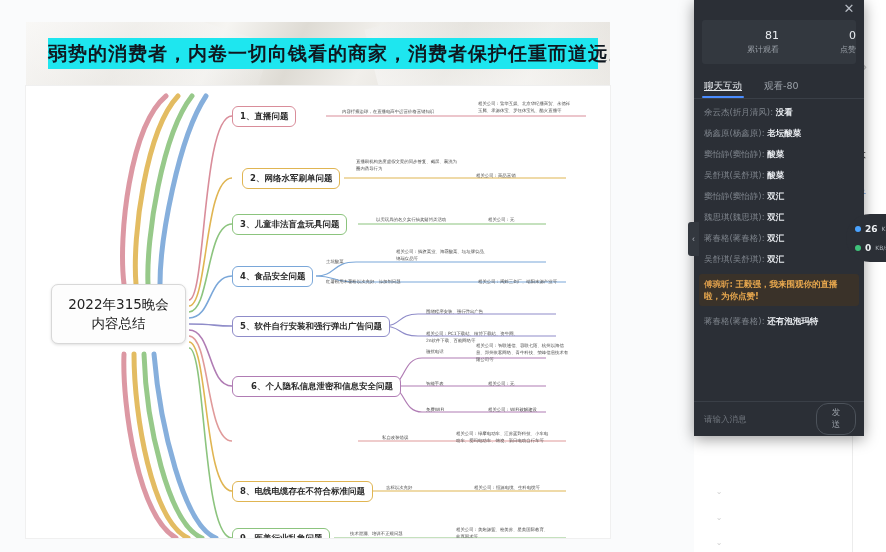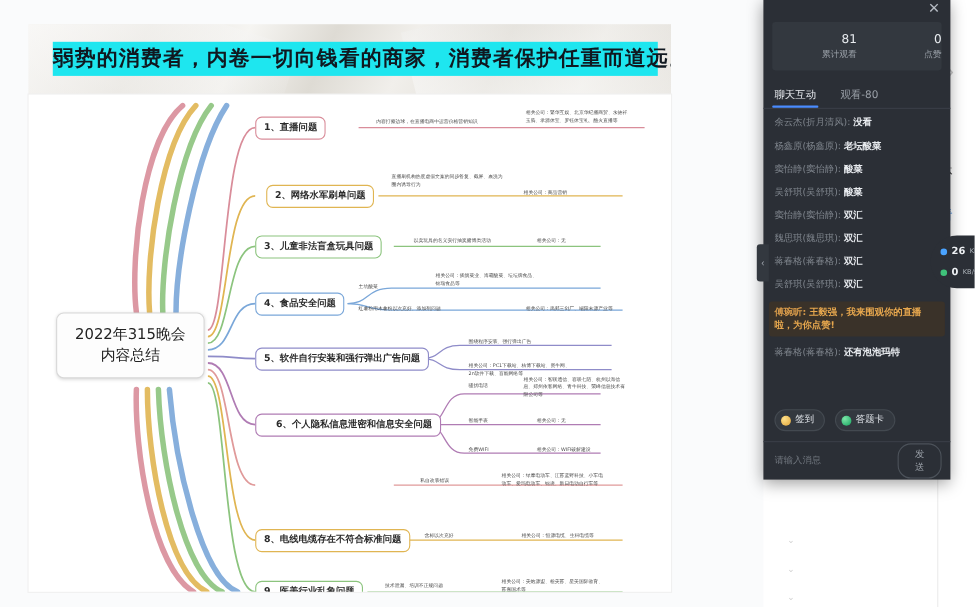--- a/index.html
+++ b/index.html
@@ -137,21 +137,21 @@
   .stat-lbl{ font-size:8px; color:#9aa0a8; line-height:12px; margin-top:1px; }
 
   .lp-tabs{
     display:flex; align-items:flex-end; height:28px; margin:6px 0 0 10px;
     flex:0 0 auto;
   }
   .lp-tab{
     font-size:9.5px; color:#9aa0a8; padding:0 0 5px 0; margin-right:22px;
     position:relative; cursor:pointer;
   }
-  .lp-tab.active{ color:#e9ecf0; }
+  .lp-tab.active{ color:#e9ecf0;text-decoration:underline; }
   .lp-tab.active::after{
     content:""; position:absolute; left:-2px; right:-2px; bottom:0;
     height:2px; background:#4a8cff; border-radius:1px;
   }
   .lp-tabs-rule{
     height:1px; background:#3a3f47; margin:0; flex:0 0 auto;
   }
 
   .lp-chat{
     flex:1 1 auto; overflow:hidden; padding:7px 10px 0 10px;
@@ -404,30 +404,20 @@
       <div class="msg highlight">
         <span class="who">傅琬昕:</span>
         <span class="body">王毅强，我来围观你的直播啦，为你点赞!</span>
       </div>
       <div class="msg">
         <span class="who">蒋春格(蒋春格):</span>
         <span class="body">还有泡泡玛特</span>
       </div>
     </div>
 
-    <div class="lp-actions">
-      <div class="chip">
-        <span class="dot gold"></span>
-        <span>签到</span>
-      </div>
-      <div class="chip">
-        <span class="dot green"></span>
-        <span>答题卡</span>
-      </div>
-    </div>
 
     <div class="lp-input-rule"></div>
     <div class="lp-input-row">
       <input class="lp-input" type="text" placeholder="请输入消息" style="">
       <button class="lp-send">发送</button>
     </div>
   </div>
 
   <div class="netpill">
     <div class="netrow">

